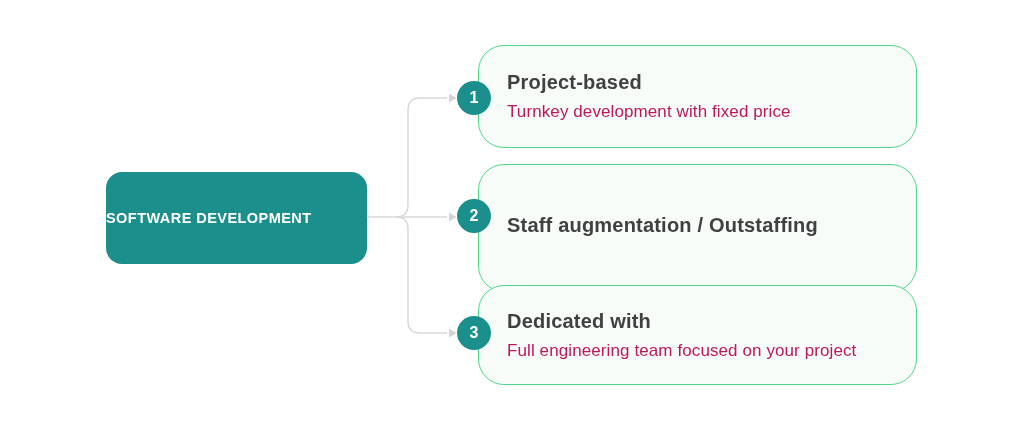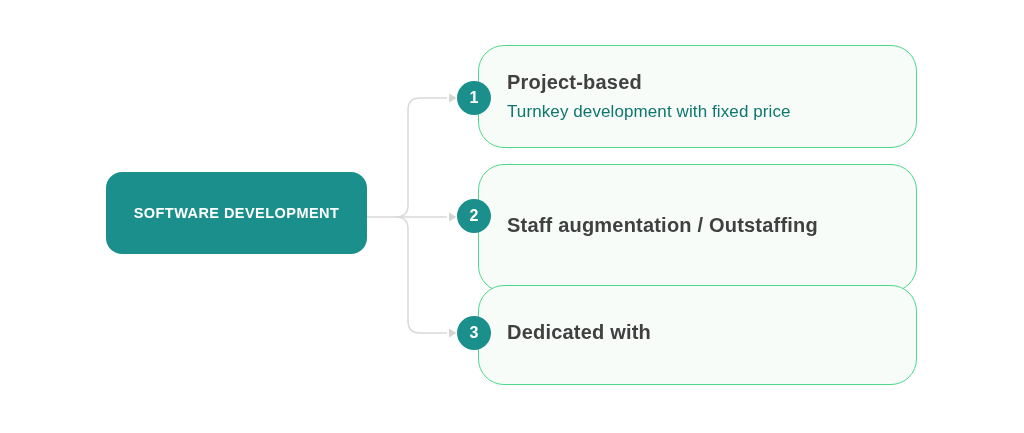--- a/index.html
+++ b/index.html
@@ -8,23 +8,23 @@
     background: #ffffff;
     font-family: "Liberation Sans", sans-serif;
     position: relative; overflow: hidden;
   }
   .canvas { position: absolute; inset: 0; width: 1024px; height: 433px; }
 
   .connector-svg { position: absolute; left: 0; top: 0; z-index: 1; }
 
   .root-node {
     position: absolute; left: 106px; top: 172px;
-    width: 261px; height: 82px;
+    width: 261px; height: 92px;
     background: #1A8F8B; border-radius: 16px;
-    display: flex; flex-direction: column; align-items: center; justify-content: center;
+    display: flex; flex-direction: column; align-items: flex-start; justify-content: center;
     z-index: 2;
   }
   .root-line {
     color: #ffffff; font-weight: bold; font-size: 14.5px;
     letter-spacing: 0.45px; line-height: 27px; text-align: center;
     text-transform: uppercase;
   }
 
   .card {
     position: absolute; left: 478px; width: 439px;
@@ -37,21 +37,21 @@
   }
   .card-1 { top: 45px;  height: 103px; }
   .card-2 { top: 164px; height: 128px; }
   .card-3 { top: 285px; height: 100px; }
 
   .card-title {
     font-size: 20px; font-weight: bold; color: #404040;
     letter-spacing: 0.2px; margin: 0 0 7px 0; line-height: 1.2;
   }
   .card-desc {
-    font-size: 17px; font-weight: normal; color: #0f766e;
+    font-size: 17px; font-weight: normal; color: #be185d;
     letter-spacing: 0.1px; line-height: 1.25;
   }
 
   .badge {
     position: absolute; left: 457px;
     width: 34px; height: 34px; border-radius: 50%;
     background: #1A8F8B; color: #ffffff;
     display: flex; align-items: center; justify-content: center;
     font-size: 16px; font-weight: bold;
     z-index: 3;
@@ -95,18 +95,19 @@
 
   <div class="card card-2">
     <div class="card-title">Staff augmentation / Outstaffing</div>
   </div>
   <div class="badge badge-2">
     <span>2</span>
   </div>
 
   <div class="card card-3">
     <div class="card-title">Dedicated with</div>
+    <div class="card-desc">Full engineering team focused on your project</div>
   </div>
   <div class="badge badge-3">
     <span>3</span>
   </div>
 
 </div>
 
 </body></html>

